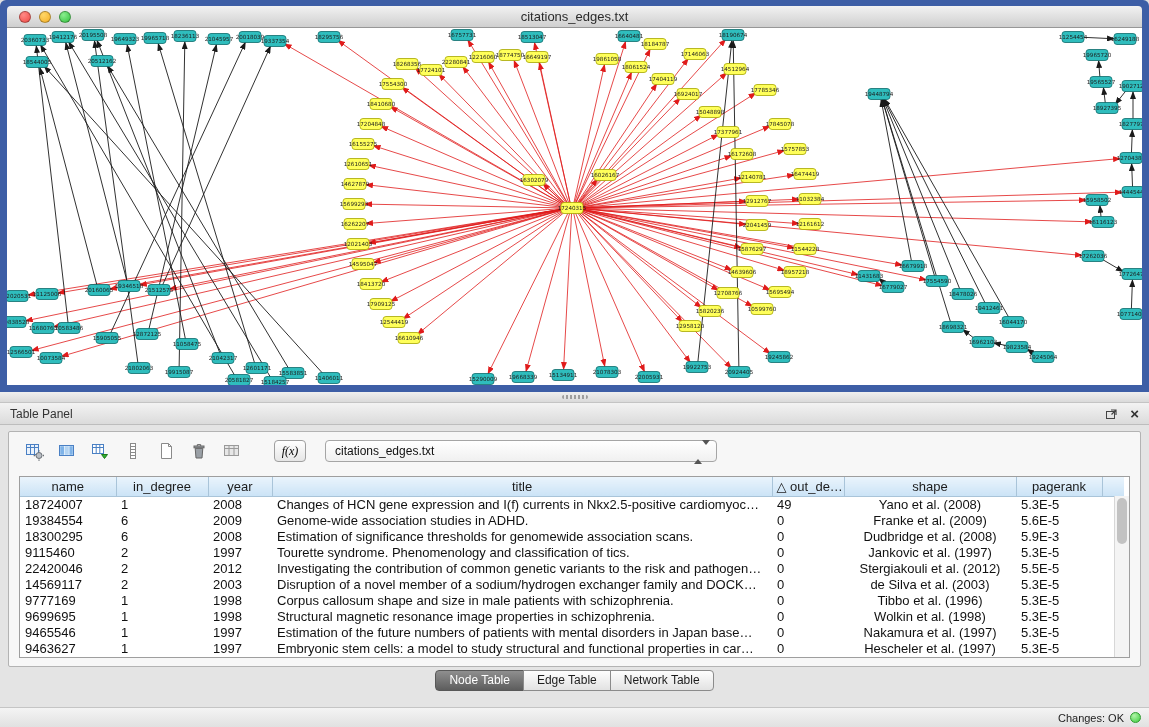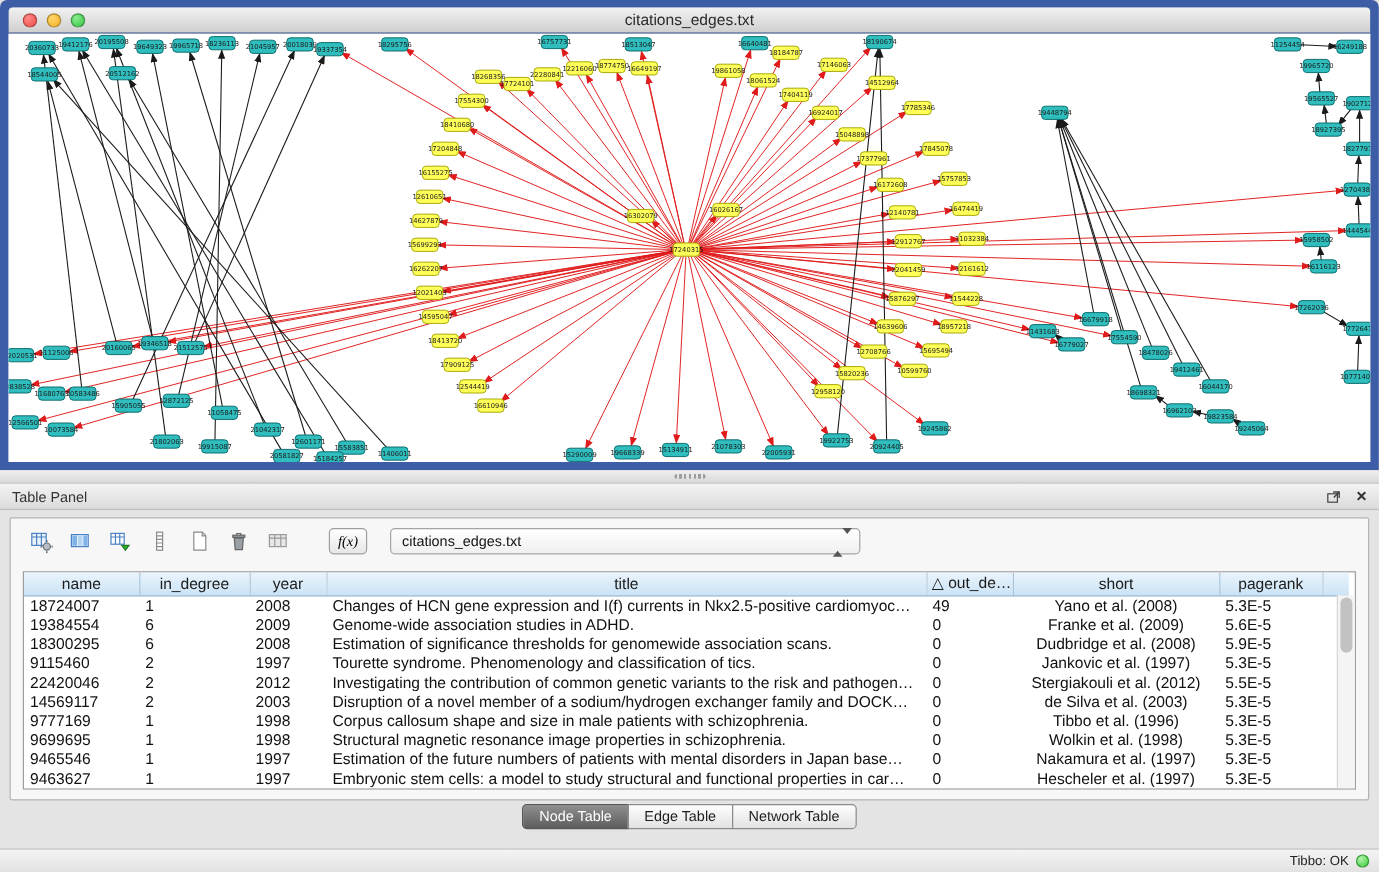--- a/index.html
+++ b/index.html
@@ -799,21 +799,21 @@
             <col style="width:86px">
             <col>
         </colgroup>
         <thead>
           <tr>
             <th>name</th>
             <th>in_degree</th>
             <th>year</th>
             <th>title</th>
             <th>△ out_de…</th>
-            <th>short</th>
+            <th>shape</th>
             <th>pagerank</th>
             <th></th>
           </tr>
         </thead>
         <tbody>
   <tr>
     <td>18724007</td>
     <td>1</td>
     <td>2008</td>
     <td>Changes of HCN gene expression and I(f) currents in Nkx2.5-positive cardiomyoc…</td>
@@ -834,21 +834,21 @@
     <td></td>
   </tr>
 
   <tr>
     <td>18300295</td>
     <td>6</td>
     <td>2008</td>
     <td>Estimation of significance thresholds for genomewide association scans.</td>
     <td>0</td>
     <td class="c-short">Dudbridge et al. (2008)</td>
-    <td>5.9E-5</td>
+    <td>5.9E-3</td>
     <td></td>
   </tr>
 
   <tr>
     <td>9115460</td>
     <td>2</td>
     <td>1997</td>
     <td>Tourette syndrome. Phenomenology and classification of tics.</td>
     <td>0</td>
     <td class="c-short">Jankovic et al. (1997)</td>
@@ -929,16 +929,16 @@
     </div>
   </div>
 
   <div class="tabsbar">
     <span class="seg sel">Node Table</span>
     <span class="seg">Edge Table</span>
     <span class="seg">Network Table</span>
   </div>
 
   <div class="statusbar">
-    <span>Tibbo: OK</span>
+    <span>Changes: OK</span>
     <span class="memdot"></span>
   </div>
 </div>
 
 </body></html>

